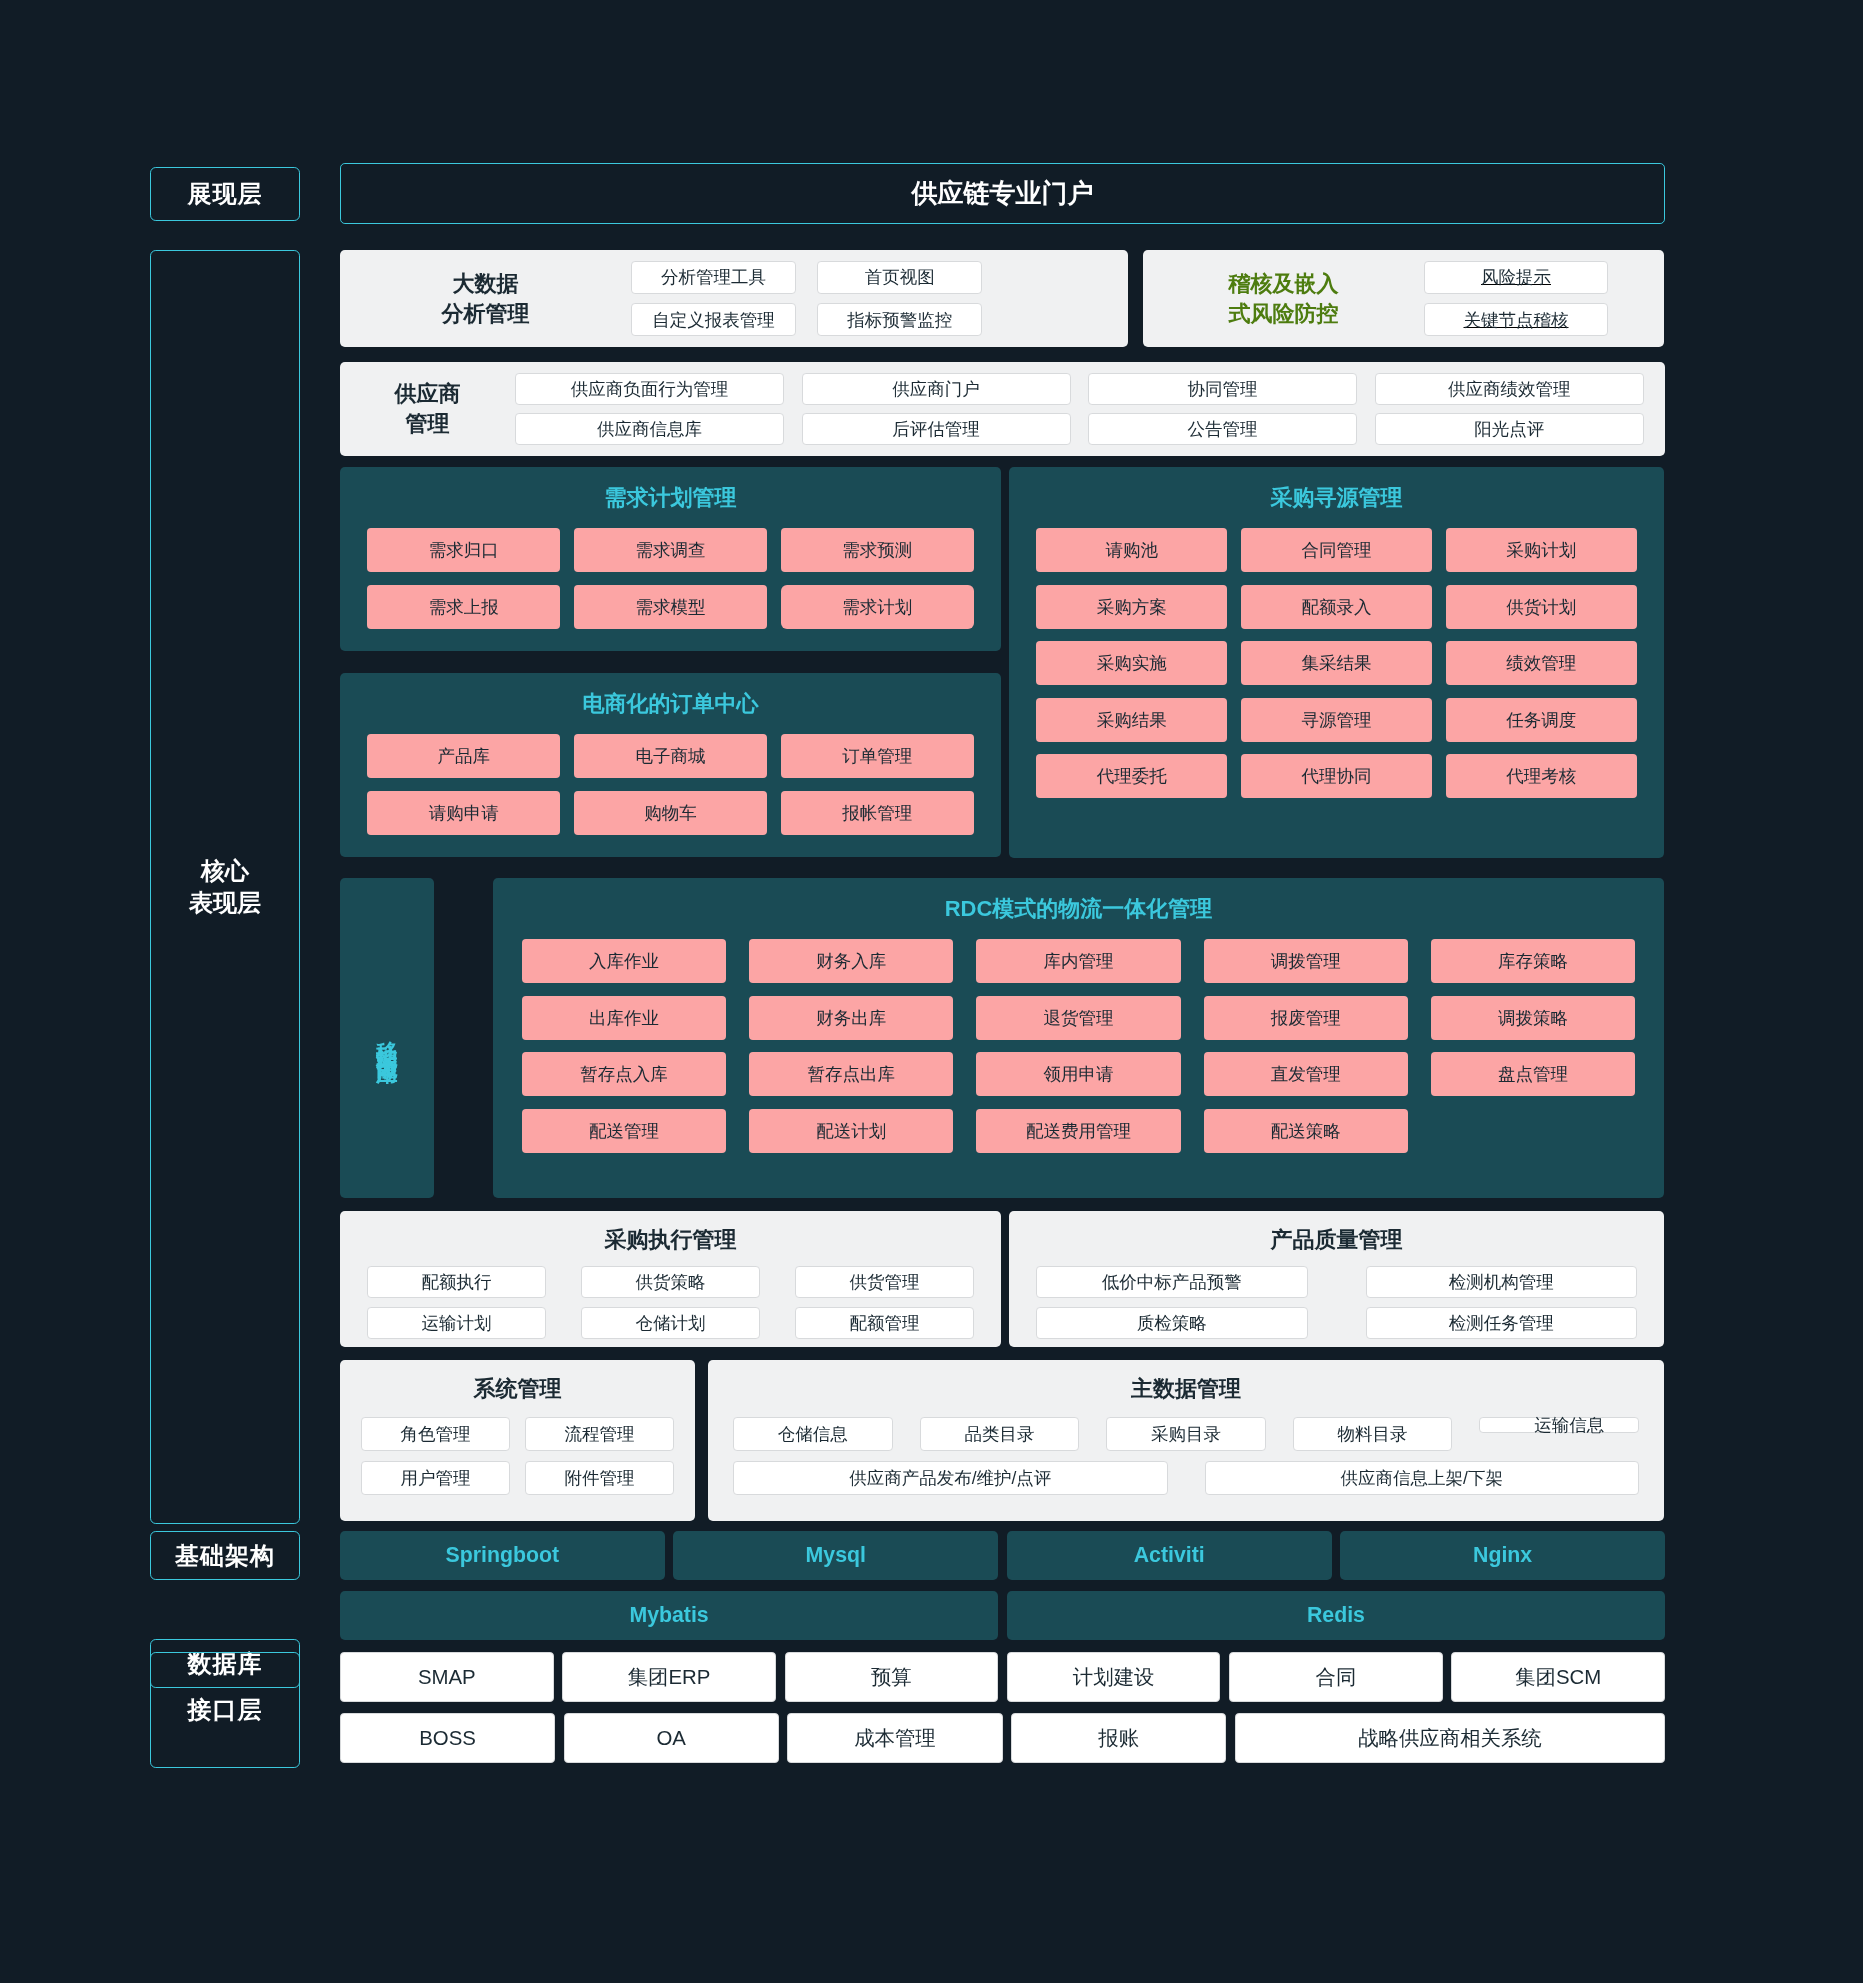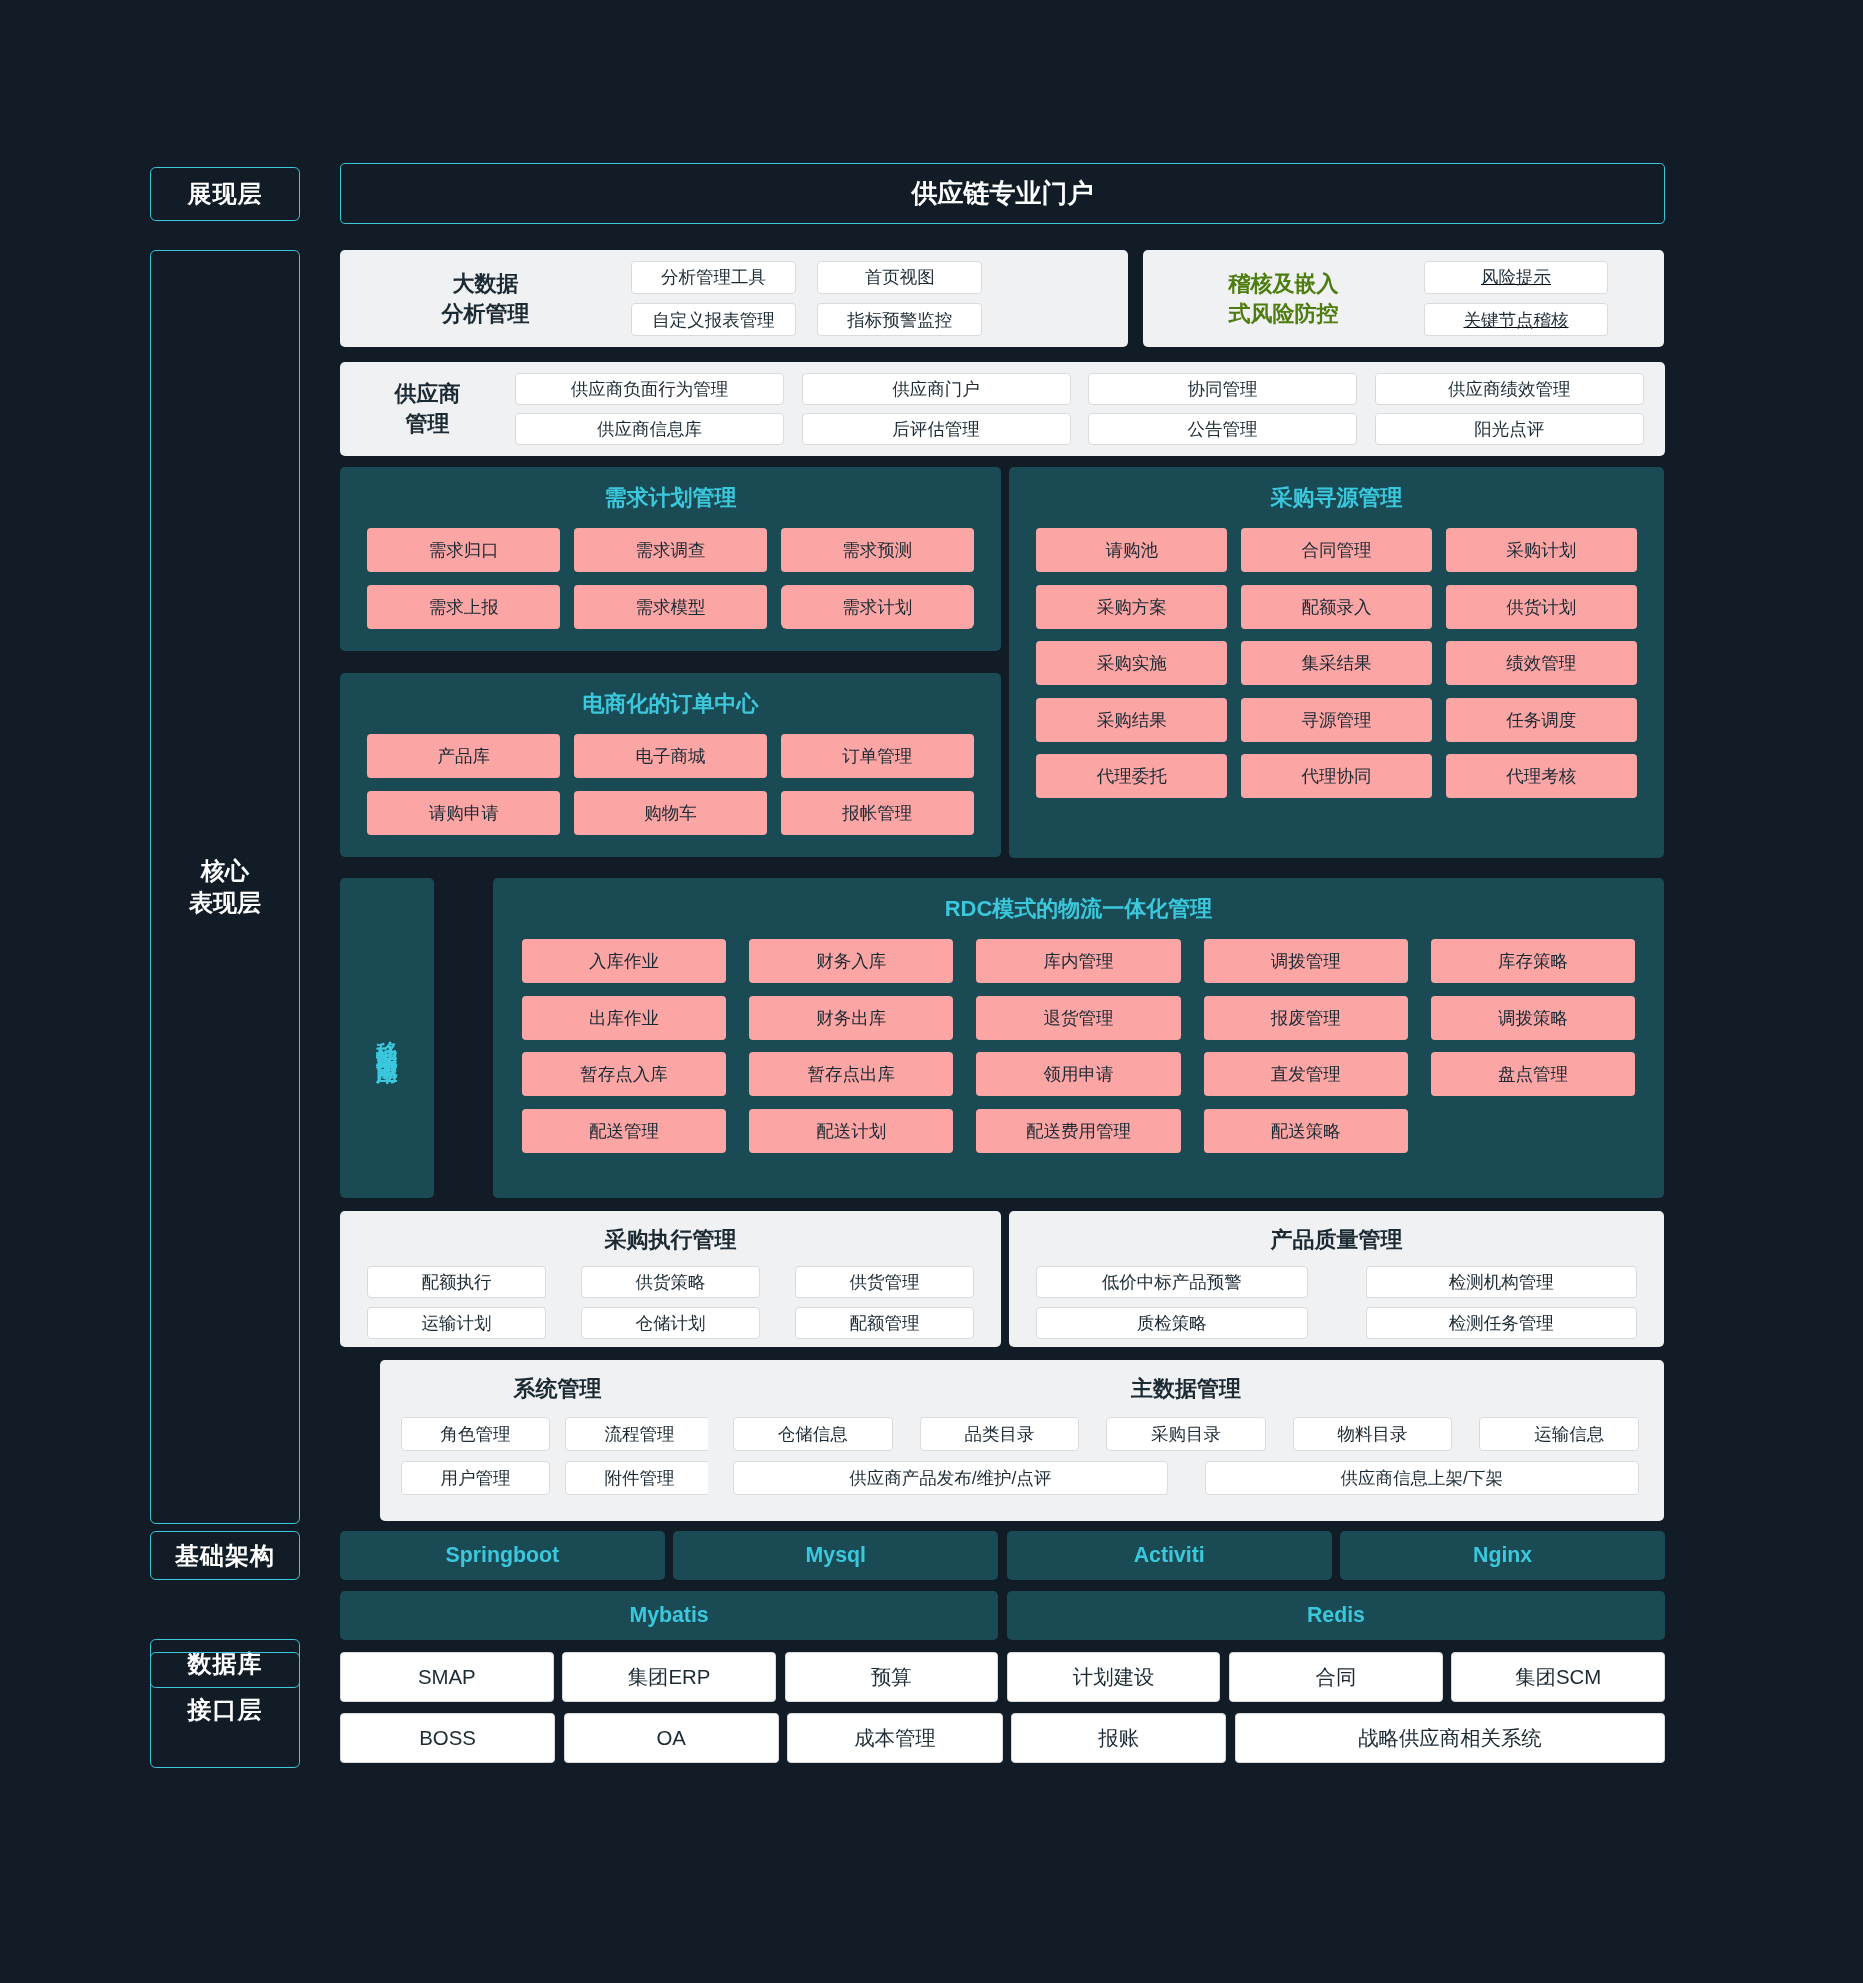--- a/index.html
+++ b/index.html
@@ -237,38 +237,38 @@
   <div class="panel-light abs" style="left:1009px; top:1211px; width:655px; height:136px; padding:13.6px 27px;">
     <div class="panel-title-light" style="margin-bottom:11.6px;">产品质量管理</div>
     <div class="grid" style="grid-template-columns:repeat(2, 1fr); gap:8.7px 58px;">
       <div class="chip-light" style="height:32px;">低价中标产品预警</div>
       <div class="chip-light" style="height:32px;">检测机构管理</div>
       <div class="chip-light" style="height:32px;">质检策略</div>
       <div class="chip-light" style="height:32px;">检测任务管理</div>
     </div>
   </div>
 
-  <div class="panel-light abs" style="left:340px; top:1360px; width:355px; height:161px; padding:13.6px 21.3px;margin-left:40px;">
+  <div class="panel-light abs" style="left:340px; top:1360px; width:355px; height:161px; padding:13.6px 21.3px;">
     <div class="panel-title-light" style="margin-bottom:13.6px;">系统管理</div>
     <div class="grid" style="grid-template-columns:repeat(2, 1fr); gap:9.7px 15.5px;">
       <div class="chip-light" style="height:34px;">角色管理</div>
       <div class="chip-light" style="height:34px;">流程管理</div>
       <div class="chip-light" style="height:34px;">用户管理</div>
       <div class="chip-light" style="height:34px;">附件管理</div>
     </div>
   </div>
 
   <div class="panel-light abs" style="left:708px; top:1360px; width:956px; height:161px; padding:13.6px 25px;">
     <div class="panel-title-light" style="margin-bottom:13.6px;">主数据管理</div>
     <div class="grid" style="grid-template-columns:repeat(5, 1fr); gap:9.7px 27px;">
       <div class="chip-light" style="height:34px;">仓储信息</div>
       <div class="chip-light" style="height:34px;">品类目录</div>
       <div class="chip-light" style="height:34px;">采购目录</div>
       <div class="chip-light" style="height:34px;">物料目录</div>
-      <div class="chip-light" style="height:34px;padding-left:20px;">运输信息</div>
+      <div class="chip-light" style="height:16px;padding-left:20px;">运输信息</div>
     </div>
     <div class="grid" style="grid-template-columns:repeat(2, 1fr); gap:9.7px 37px; margin-top:9.7px;">
       <div class="chip-light" style="height:34px;">供应商产品发布/维护/点评</div>
       <div class="chip-light" style="height:34px;">供应商信息上架/下架</div>
     </div>
   </div>
 
   <div class="abs grid" style="left:340px; top:1531px; width:1325px; height:49px; grid-template-columns:repeat(4, 1fr); gap:8.7px;">
     <div class="panel-dark" style="display:flex; align-items:center; justify-content:center; color:#3bc8dd; font-size:21.3px; font-weight:bold;">Springboot</div>
     <div class="panel-dark" style="display:flex; align-items:center; justify-content:center; color:#3bc8dd; font-size:21.3px; font-weight:bold;">Mysql</div>

